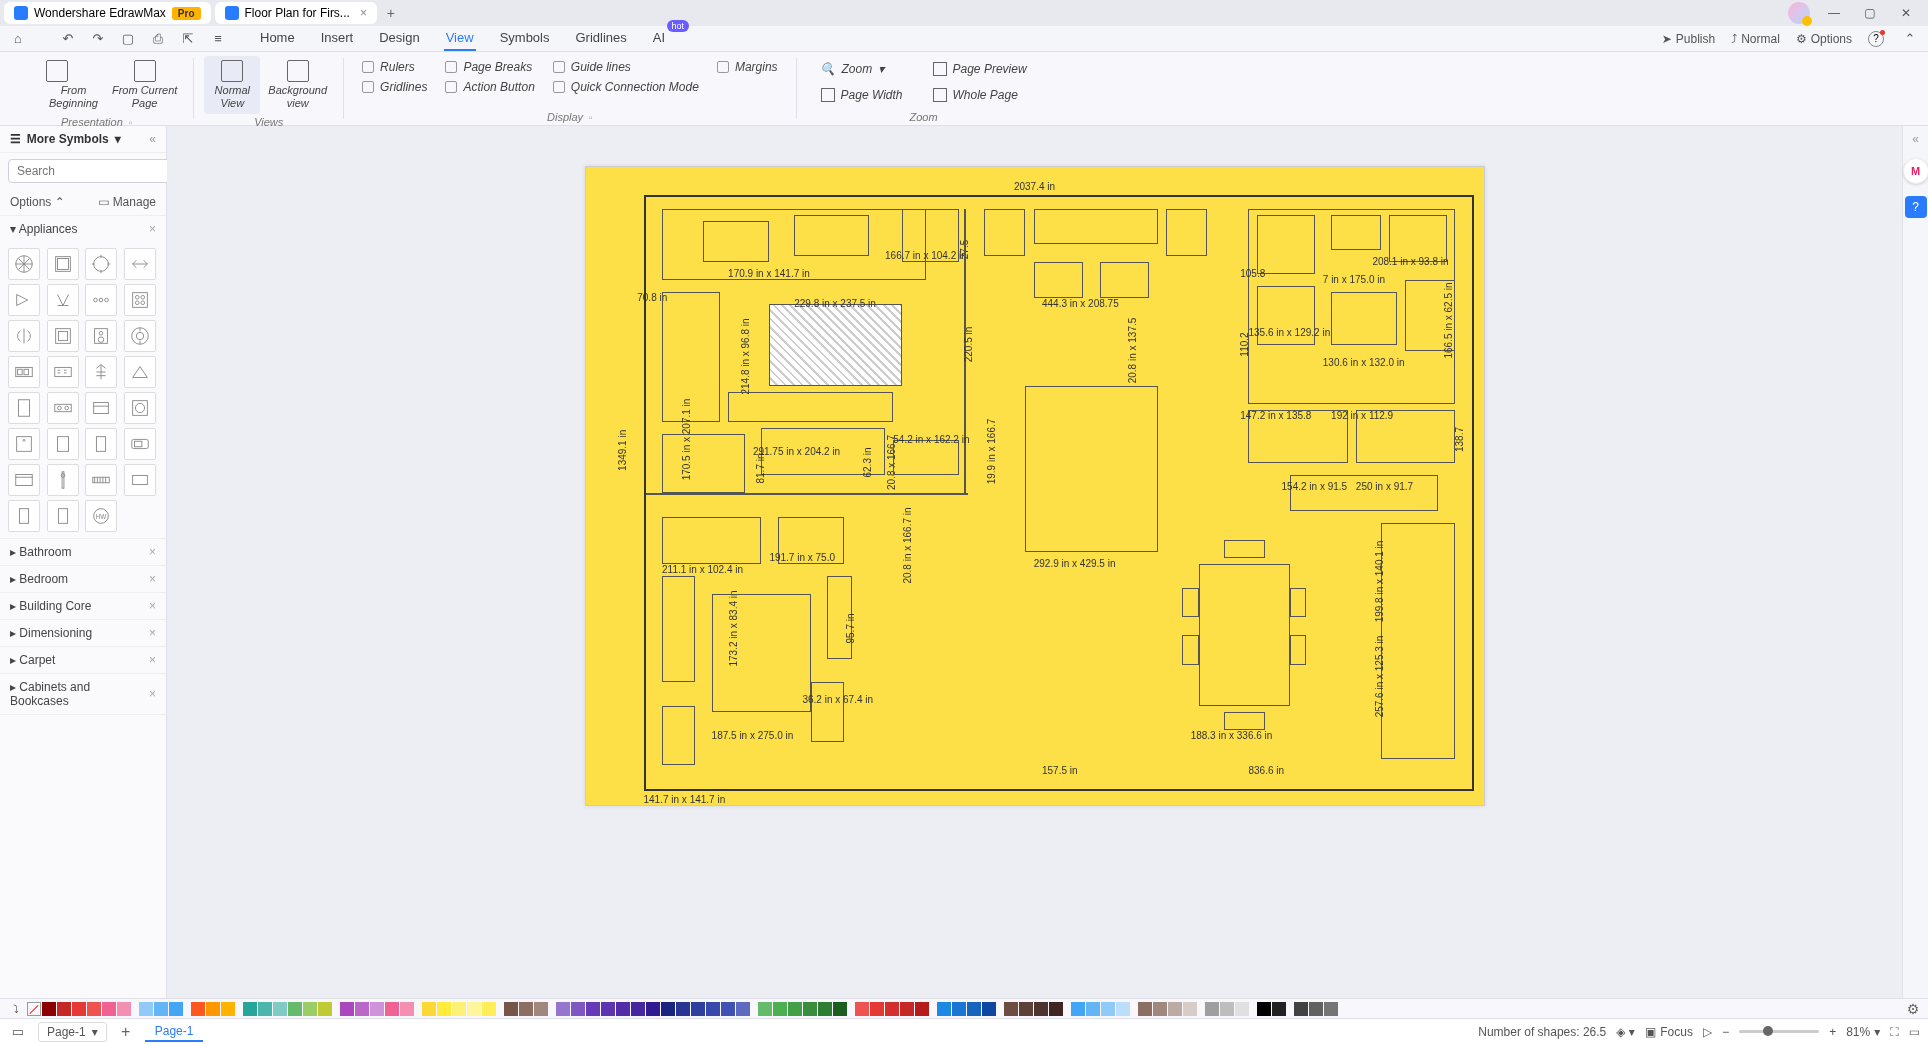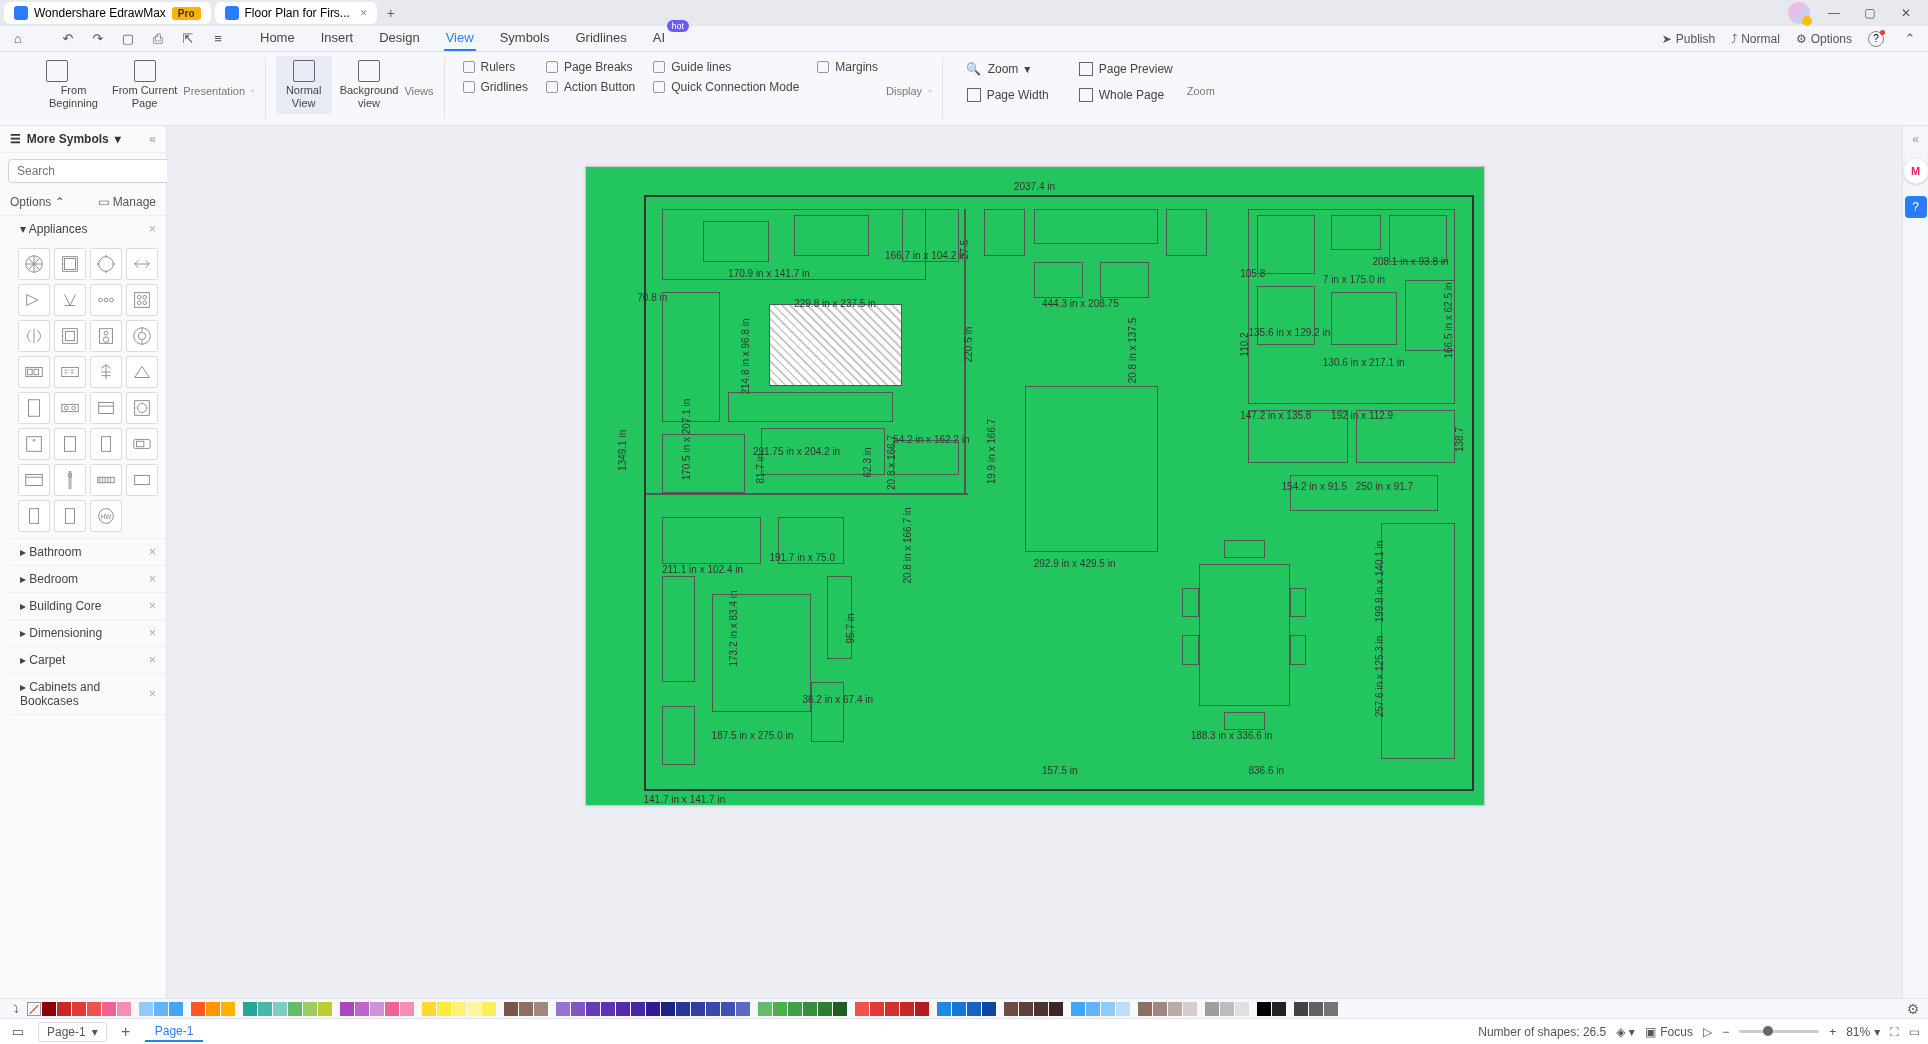--- a/index.html
+++ b/index.html
@@ -28,21 +28,21 @@
 .menu-item { font-size: 13px; color: #444; cursor: pointer; padding: 4px 2px; position: relative; }
 .menu-item.active { color: #2a7cff; border-bottom: 2px solid #2a7cff; }
 .menu-item .hot { position: absolute; top: -6px; right: -22px; background: #6b5cff; color: #fff; font-size: 9px; padding: 1px 5px; border-radius: 7px; }
 .quickbar-right { margin-left: auto; display: flex; gap: 16px; align-items: center; }
 .qr-item { display: flex; align-items: center; gap: 4px; font-size: 12px; color: #555; cursor: pointer; }
 .help-icon { width: 16px; height: 16px; border: 1px solid #888; border-radius: 50%; display: flex; align-items: center; justify-content: center; font-size: 10px; position: relative; }
 .help-icon::after { content:''; position:absolute; top:-2px; right:-2px; width:5px; height:5px; background:#e53935; border-radius:50%; }
 
 
 .ribbon { height: 74px; background: #f8f8fc; border-bottom: 1px solid #e0e0e8; display: flex; }
-.ribbon-group { display: flex; padding: 4px 10px 0; }
+.ribbon-group { display: flex; flex-direction: column; padding: 4px 10px 0; font-style: italic; }
 .ribbon-group-row { display: flex; gap: 2px; flex: 1; align-items: flex-start; }
 .ribbon-group-label { text-align: center; font-size: 11px; color: #777; padding: 2px 0; display: flex; justify-content: center; align-items: center; gap: 6px; }
 .ribbon-group-label .launcher { font-size: 10px; color: #999; cursor: pointer; }
 .ribbon-sep { width: 1px; background: #e0e0e8; margin: 6px 0; }
 .rb-big { display: flex; flex-direction: column; align-items: center; gap: 2px; padding: 4px 6px; cursor: pointer; border-radius: 4px; min-width: 56px; }
 .rb-big.active { background: #e8ebf5; }
 .rb-big .ico { width: 22px; height: 22px; border: 1px solid #666; border-radius: 2px; }
 .rb-big .lbl { font-size: 11px; color: #444; text-align: center; line-height: 1.2; }
 .rb-check-col { display: flex; flex-direction: column; gap: 6px; padding: 4px 8px; }
 .rb-check { display: flex; align-items: center; gap: 6px; font-size: 12px; color: #444; cursor: pointer; }
@@ -63,25 +63,25 @@
 .lp-search input { flex: 1; height: 24px; border: 1px solid #d0d0d8; border-radius: 4px; padding: 0 8px; font-size: 12px; }
 .lp-search button { background: #2a7cff; color: #fff; border: none; border-radius: 4px; padding: 0 10px; font-size: 11px; cursor: pointer; }
 .lp-lib { display: flex; justify-content: space-between; padding: 6px 10px; font-size: 12px; color: #555; border-bottom: 1px solid #eee; }
 .lp-lib .manage { color: #555; cursor: pointer; display: flex; align-items: center; gap: 3px; }
 .lp-section { border-bottom: 1px solid #eee; }
 .lp-section-head { display: flex; justify-content: space-between; align-items: center; padding: 6px 10px; font-size: 12px; color: #444; cursor: pointer; }
 .lp-section-head .x { color: #aaa; font-size: 12px; }
 .lp-grid { display: grid; grid-template-columns: repeat(4, 1fr); gap: 4px; padding: 6px 8px; }
 .sym { width: 32px; height: 32px; border: 1px solid #ddd; border-radius: 2px; display: flex; align-items: center; justify-content: center; cursor: pointer; background: #fff; }
 .sym svg { width: 22px; height: 22px; stroke: #888; fill: none; stroke-width: 1; }
-.lp-scroll { flex: 1; overflow-y: auto; padding-left: 10px; }
+.lp-scroll { flex: 1; overflow-y: auto; }
 
 
 .canvas-wrap { flex: 1; background: #eceef4; position: relative; overflow: auto; display: flex; align-items: flex-start; justify-content: center; padding: 40px; }
-.page { background: #22c55e; border: 1px solid #ccc; box-shadow: 0 0 4px rgba(0,0,0,0.1); position: relative; width: 900px; height: 640px; }
+.page { background: #fde047; border: 1px solid #ccc; box-shadow: 0 0 4px rgba(0,0,0,0.1); position: relative; width: 900px; height: 640px; }
 .floorplan { position: absolute; inset: 28px 10px 14px 58px; border: 2px solid #333; }
 .dim-label { position: absolute; font-size: 10px; color: #333; white-space: nowrap; }
 .fp-box { position: absolute; border: 1px solid #555; }
 .fp-line { position: absolute; background: #555; }
 
 
 .right-strip { width: 26px; background: #f5f6fa; border-left: 1px solid #e0e0e8; display: flex; flex-direction: column; align-items: center; padding-top: 6px; gap: 12px; }
 .right-strip .chev { color: #999; font-size: 12px; cursor: pointer; }
 .ai-badge { width: 26px; height: 26px; border-radius: 50%; background: #fff; border:1px solid #eee; display: flex; align-items: center; justify-content: center; font-size: 11px; font-weight: bold; color: #e91e63; cursor: pointer; box-shadow:0 1px 3px rgba(0,0,0,.15); }
 .help-badge { width: 22px; height: 22px; background: #2a7cff; color: #fff; border-radius: 4px; display: flex; align-items: center; justify-content: center; font-size: 12px; cursor: pointer; }
@@ -570,21 +570,21 @@
           <div class="fp-box" style="left:74%;top:3%;width:7%;height:10%"></div>
           <div class="fp-box" style="left:83%;top:3%;width:6%;height:6%"></div>
           <div class="fp-box" style="left:90%;top:3%;width:7%;height:8%"></div>
           <span class="dim-label" style="left:88%;top:10%">208.1 in x 93.8 in</span>
           <span class="dim-label" style="left:72%;top:12%">105.8</span>
           <span class="dim-label" style="left:82%;top:13%">7 in x 175.0 in</span>
           <div class="fp-box" style="left:74%;top:15%;width:7%;height:10%"></div>
           <span class="dim-label" style="left:73%;top:22%">135.6 in x 129.2 in</span>
           <span class="dim-label" style="left:71%;top:24%;transform:rotate(-90deg)">110.2</span>
           <div class="fp-box" style="left:83%;top:16%;width:8%;height:9%"></div>
-          <span class="dim-label" style="left:82%;top:27%">130.6 in x 217.1 in</span>
+          <span class="dim-label" style="left:82%;top:27%">130.6 in x 132.0 in</span>
           <div class="fp-box" style="left:92%;top:14%;width:6%;height:12%"></div>
           <span class="dim-label" style="left:92.5%;top:20%;transform:rotate(-90deg)">166.5 in x 62.5 in</span>
 
           <div class="fp-box" style="left:10%;top:33%;width:20%;height:5%"></div>
           <div class="fp-box" style="left:2%;top:40%;width:10%;height:10%"></div>
           <span class="dim-label" style="left:0%;top:40%;transform:rotate(-90deg)">170.5 in x 207.1 in</span>
           <div class="fp-box" style="left:14%;top:39%;width:15%;height:8%"></div>
           <span class="dim-label" style="left:13%;top:42%">291.75 in x 204.2 in</span>
           <span class="dim-label" style="left:12%;top:45%;transform:rotate(-90deg)">81.7 in</span>
           <span class="dim-label" style="left:25%;top:44%;transform:rotate(-90deg)">62.3 in</span>

